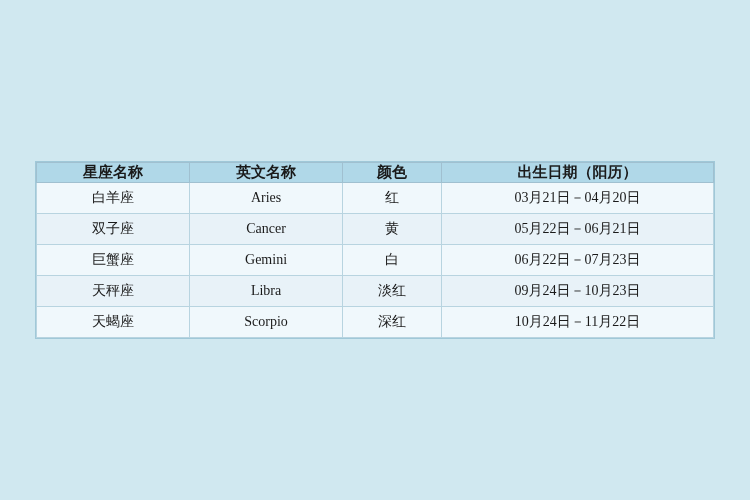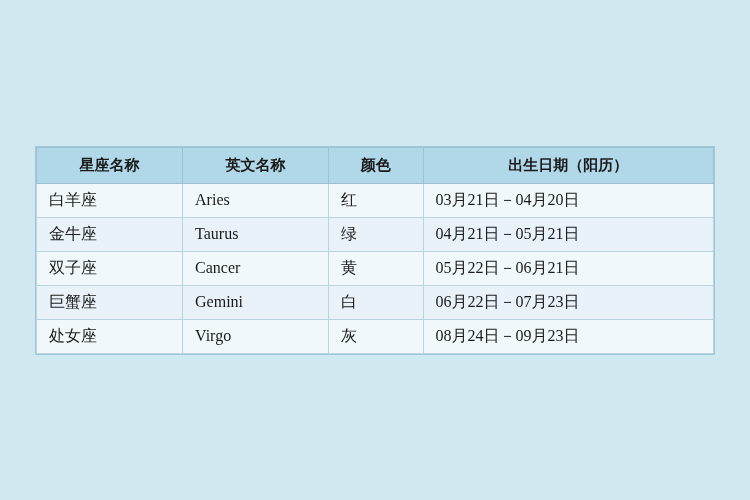--- a/index.html
+++ b/index.html
@@ -28,40 +28,40 @@
       width: 100%;
       border-collapse: collapse;
     }
 
     thead tr {
       background-color: #b0d8e8;
     }
 
     thead th {
       border: 1px solid #a0c0d0;
-      padding: 8px 12px;
+      padding: 0 12px;
       text-align: center;
       font-size: 15px;
       font-weight: bold;
       color: #1a1a1a;
     }
 
     tbody tr {
       background-color: #f0f8fc;
     }
 
     tbody tr:nth-child(even) {
       background-color: #e8f2f8;
     }
 
     tbody td {
       border: 1px solid #b8d4e0;
       padding: 6px 12px;
-      text-align: left;
-      font-size: 16px;
+      text-align: center;
+      font-size: 14px;
       color: #1a1a1a;
     }
 
     tbody td:first-child {
       font-weight: normal;
     }
   </style>
 </head>
 <body>
 
@@ -76,38 +76,38 @@
       </tr>
     </thead>
     <tbody id="table-body">
     <tr>
           <td>白羊座</td>
           <td>Aries</td>
           <td>红</td>
           <td>03月21日－04月20日</td>
         </tr>
         <tr>
-          <td>金牛座</td>
-          <td>Taurus</td>
-          <td>绿</td>
-          <td>04月21日－05月21日</td>
-        </tr>
-        <tr>
           <td>双子座</td>
           <td>Cancer</td>
           <td>黄</td>
           <td>05月22日－06月21日</td>
         </tr>
         <tr>
           <td>巨蟹座</td>
           <td>Gemini</td>
           <td>白</td>
           <td>06月22日－07月23日</td>
         </tr>
         <tr>
-          <td>处女座</td>
-          <td>Virgo</td>
-          <td>灰</td>
-          <td>08月24日－09月23日</td>
+          <td>天秤座</td>
+          <td>Libra</td>
+          <td>淡红</td>
+          <td>09月24日－10月23日</td>
+        </tr>
+        <tr>
+          <td>天蝎座</td>
+          <td>Scorpio</td>
+          <td>深红</td>
+          <td>10月24日－11月22日</td>
         </tr>
       </tbody>
   </table>
 </div>
 
 </body></html>

